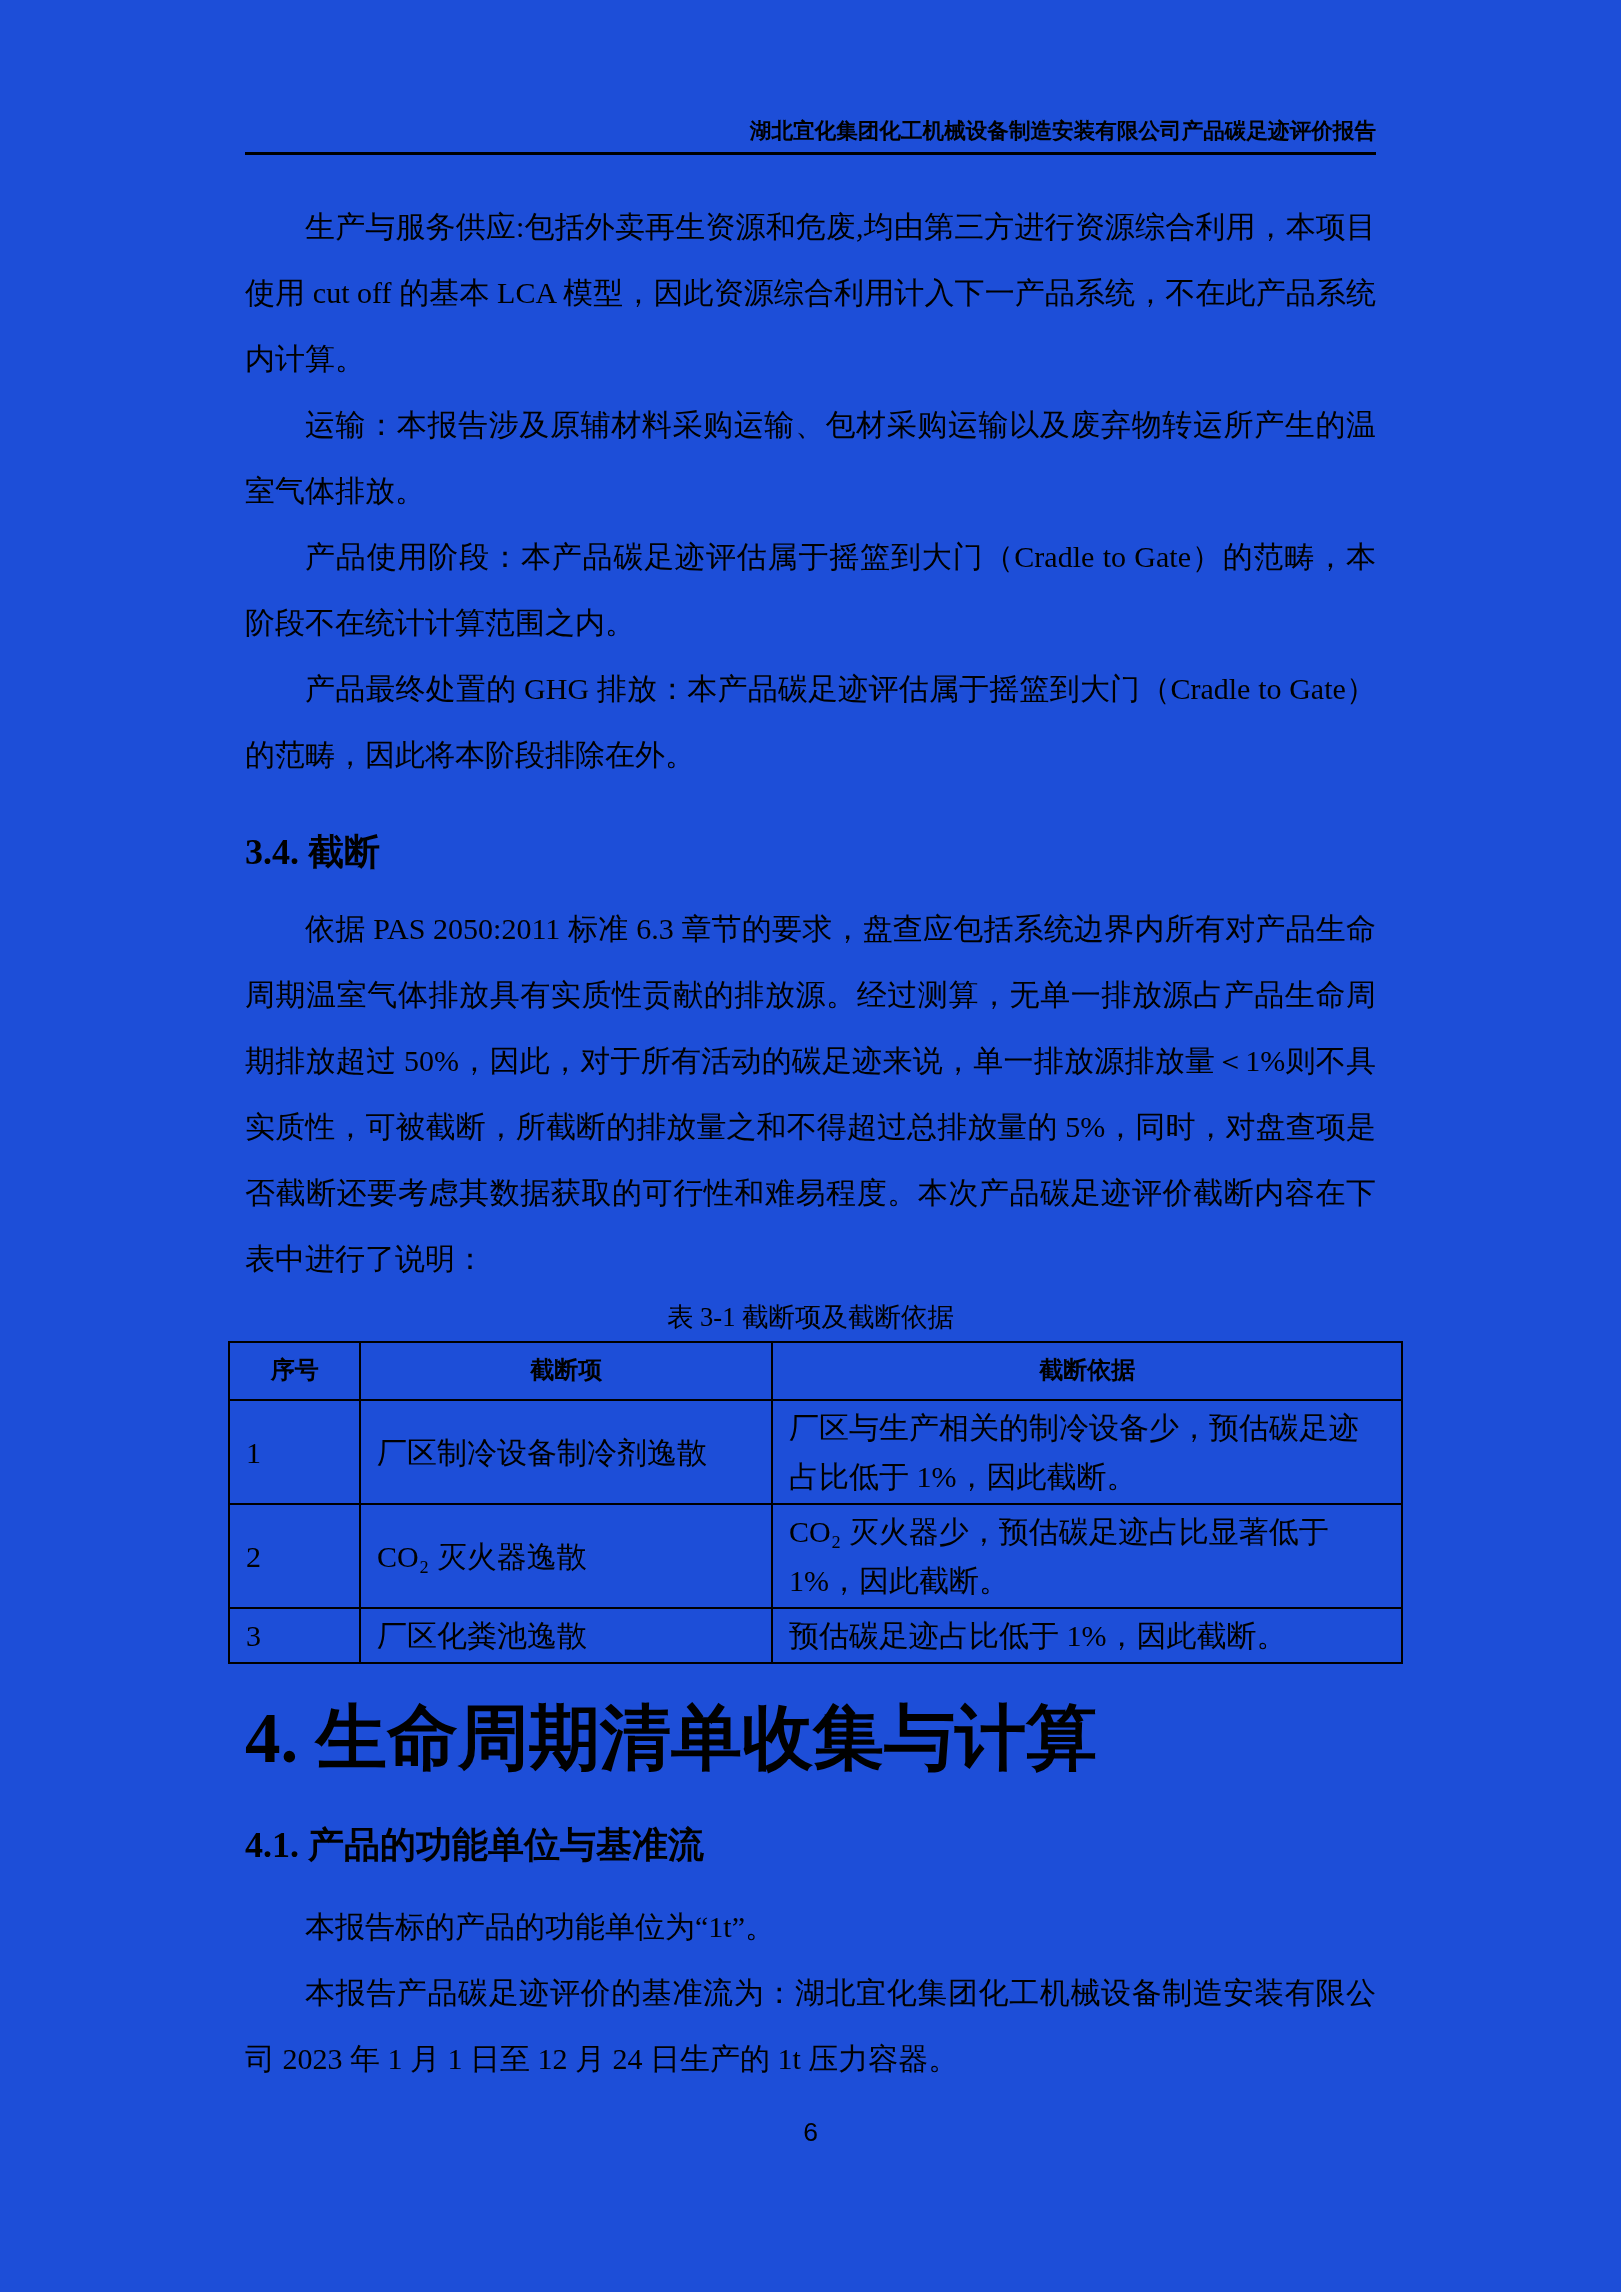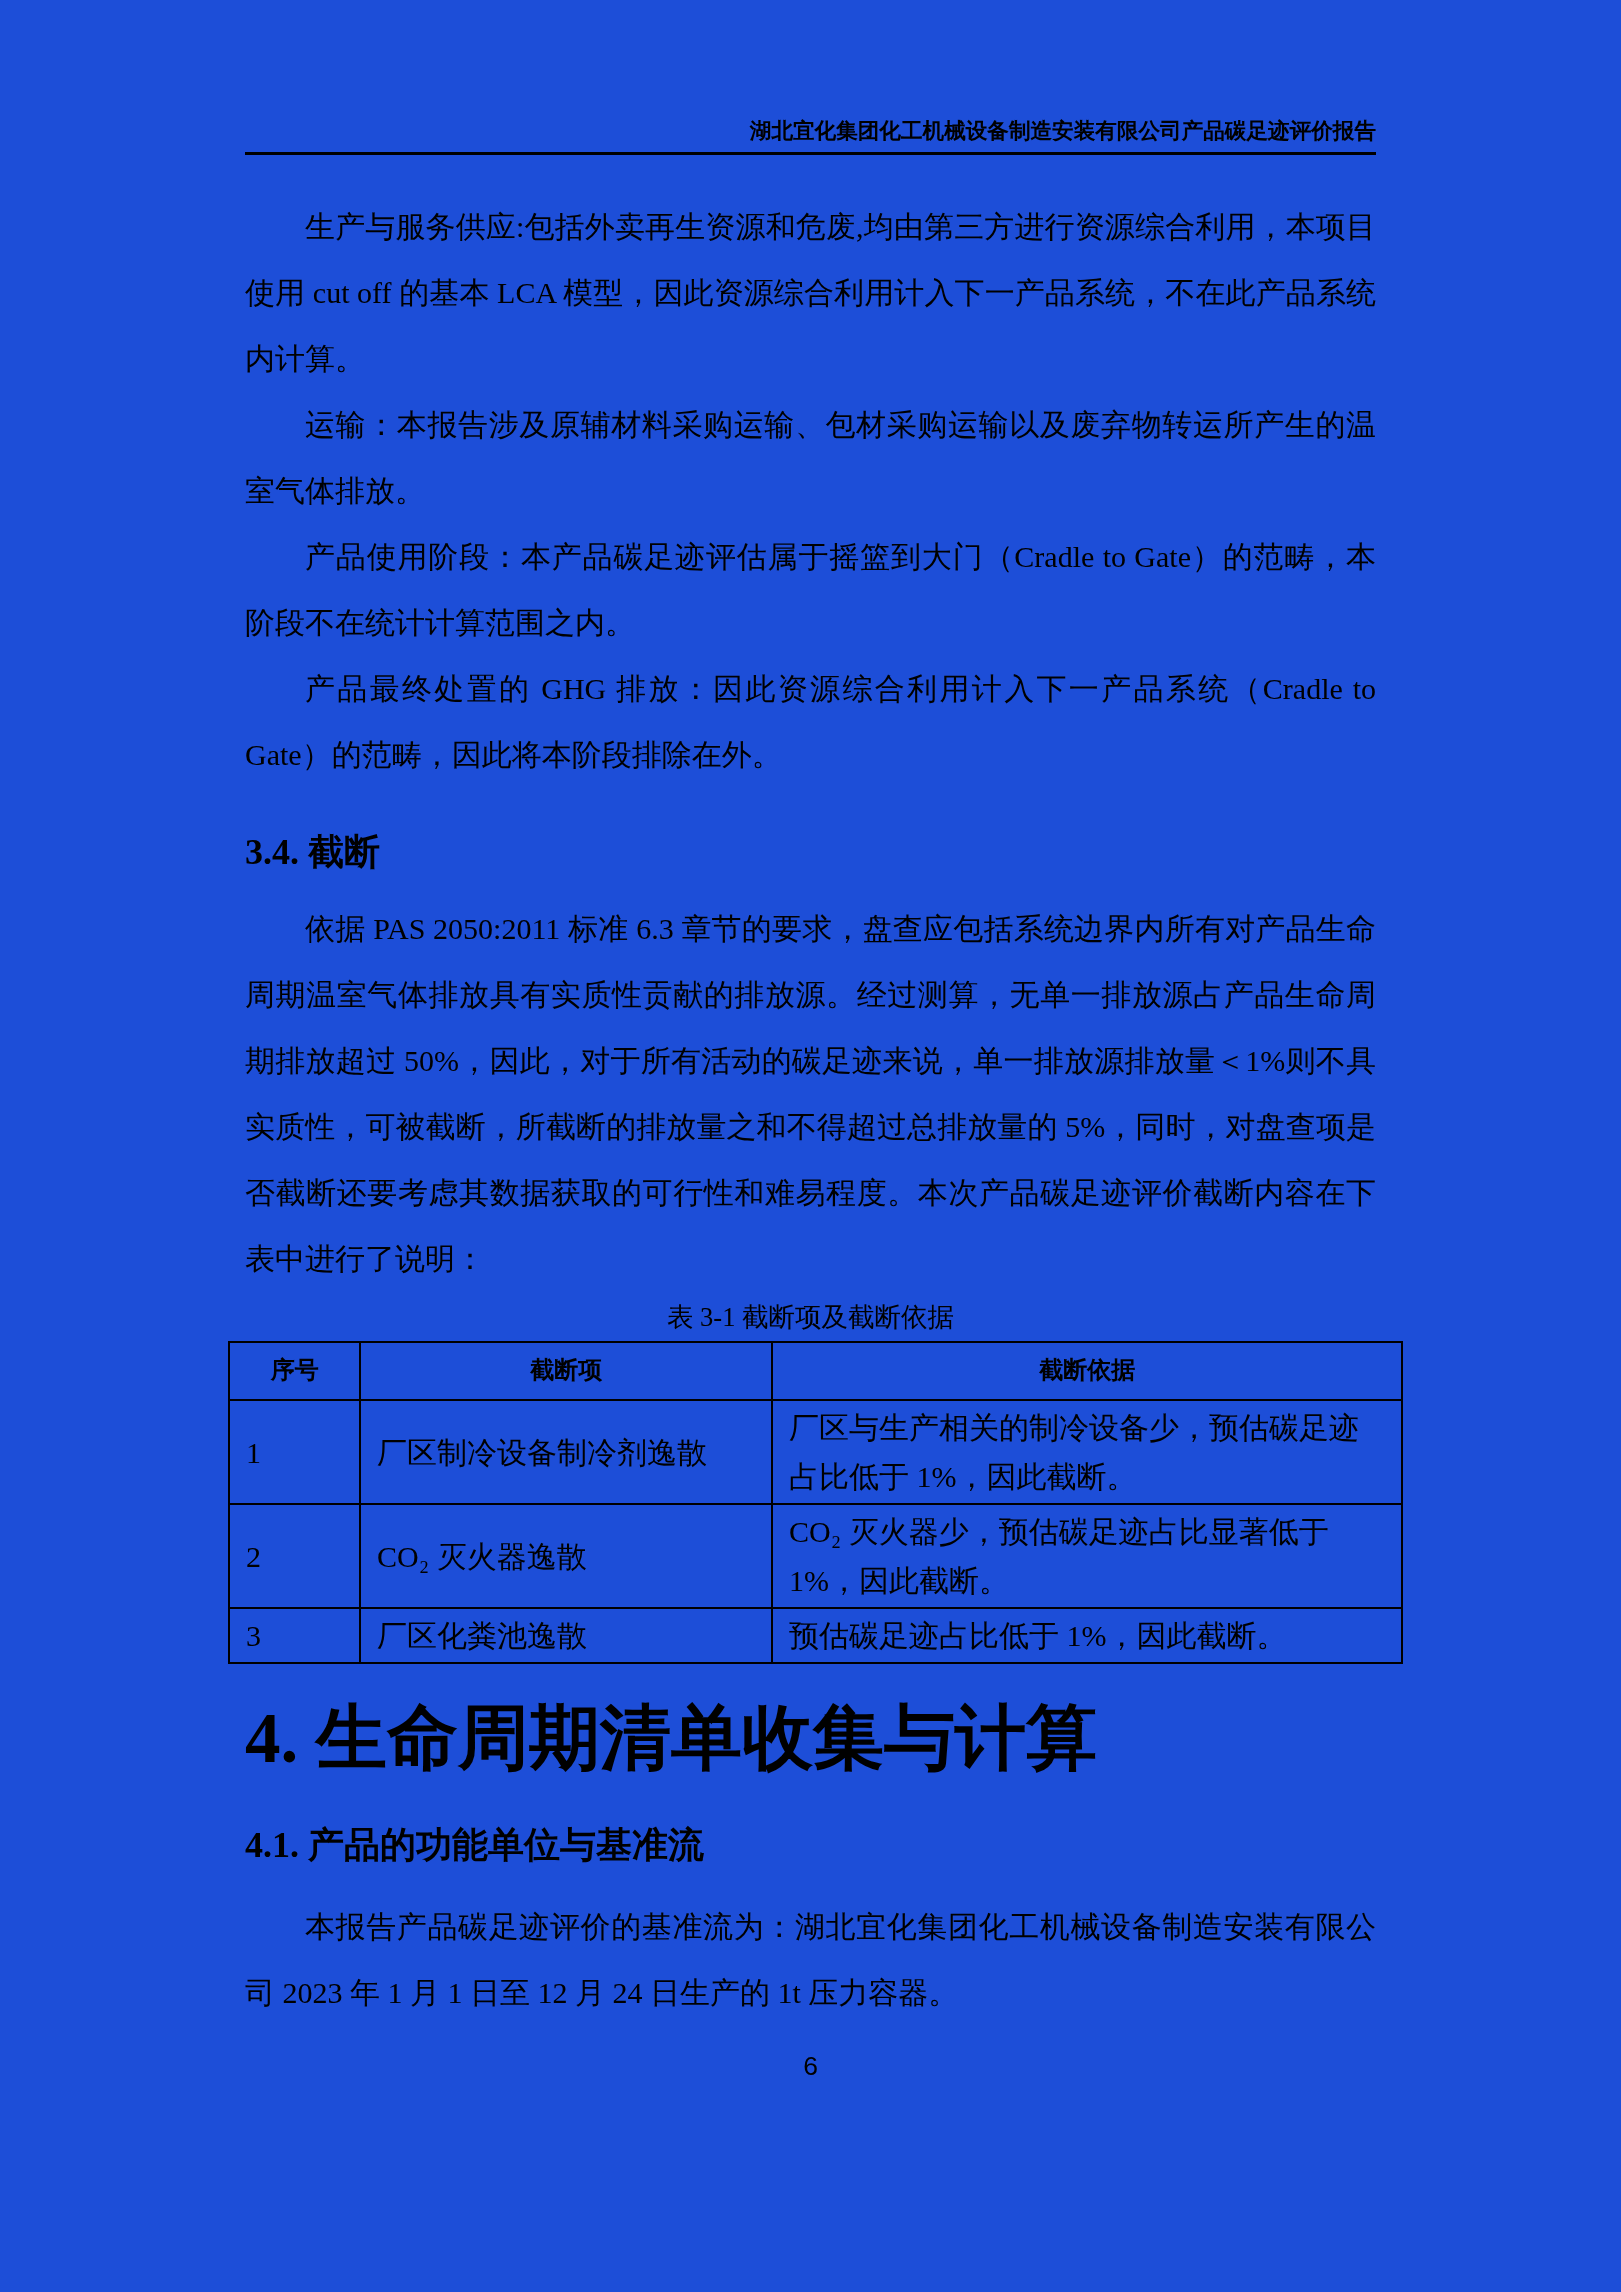--- a/index.html
+++ b/index.html
@@ -72,21 +72,21 @@
 <div class="page">
   <div class="content">
 
     <div class="doc-header">
       <span>湖北宜化集团化工机械设备制造安装有限公司产品碳足迹评价报告</span>
     </div>
 
     <p class="para indent body-start">生产与服务供应:包括外卖再生资源和危废,均由第三方进行资源综合利用，本项目使用 cut off 的基本 LCA 模型，因此资源综合利用计入下一产品系统，不在此产品系统内计算。</p>
     <p class="para indent">运输：本报告涉及原辅材料采购运输、包材采购运输以及废弃物转运所产生的温室气体排放。</p>
     <p class="para indent">产品使用阶段：本产品碳足迹评估属于摇篮到大门（Cradle to Gate）的范畴，本阶段不在统计计算范围之内。</p>
-    <p class="para indent">产品最终处置的 GHG 排放：因此资源综合利用计入下一产品系统（Cradle to Gate）的范畴，因此将本阶段排除在外。</p>
+    <p class="para indent">产品最终处置的 GHG 排放：本产品碳足迹评估属于摇篮到大门（Cradle to Gate）的范畴，因此将本阶段排除在外。</p>
 
     <h2 class="sec34">3.4. 截断</h2>
     <p class="para indent">依据 PAS 2050:2011 标准 6.3 章节的要求，盘查应包括系统边界内所有对产品生命周期温室气体排放具有实质性贡献的排放源。经过测算，无单一排放源占产品生命周期排放超过 50%，因此，对于所有活动的碳足迹来说，单一排放源排放量＜1%则不具实质性，可被截断，所截断的排放量之和不得超过总排放量的 5%，同时，对盘查项是否截断还要考虑其数据获取的可行性和难易程度。本次产品碳足迹评价截断内容在下表中进行了说明：</p>
 
     <div class="table-caption">表 3-1 截断项及截断依据</div>
 
     <table class="cutoff">
       <colgroup>
         <col class="c-no">
           <col class="c-item">
@@ -114,20 +114,21 @@
           <td class="no-cell">3</td>
           <td>厂区化粪池逸散</td>
           <td>预估碳足迹占比低于 1%，因此截断。</td>
         </tr>
       </tbody>
     </table>
 
     <h1 class="sec4">4. 生命周期清单收集与计算</h1>
     <h2 class="sec41">4.1. 产品的功能单位与基准流</h2>
 
+    <p class="para indent">本报告标的产品的功能单位为“1t”。</p>
     <p class="para indent">本报告产品碳足迹评价的基准流为：湖北宜化集团化工机械设备制造安装有限公司 2023 年 1 月 1 日至 12 月 24 日生产的 1t 压力容器。</p>
 
     <div class="footer">
       <span>6</span>
     </div>
 
   </div>
 </div>
 
 

